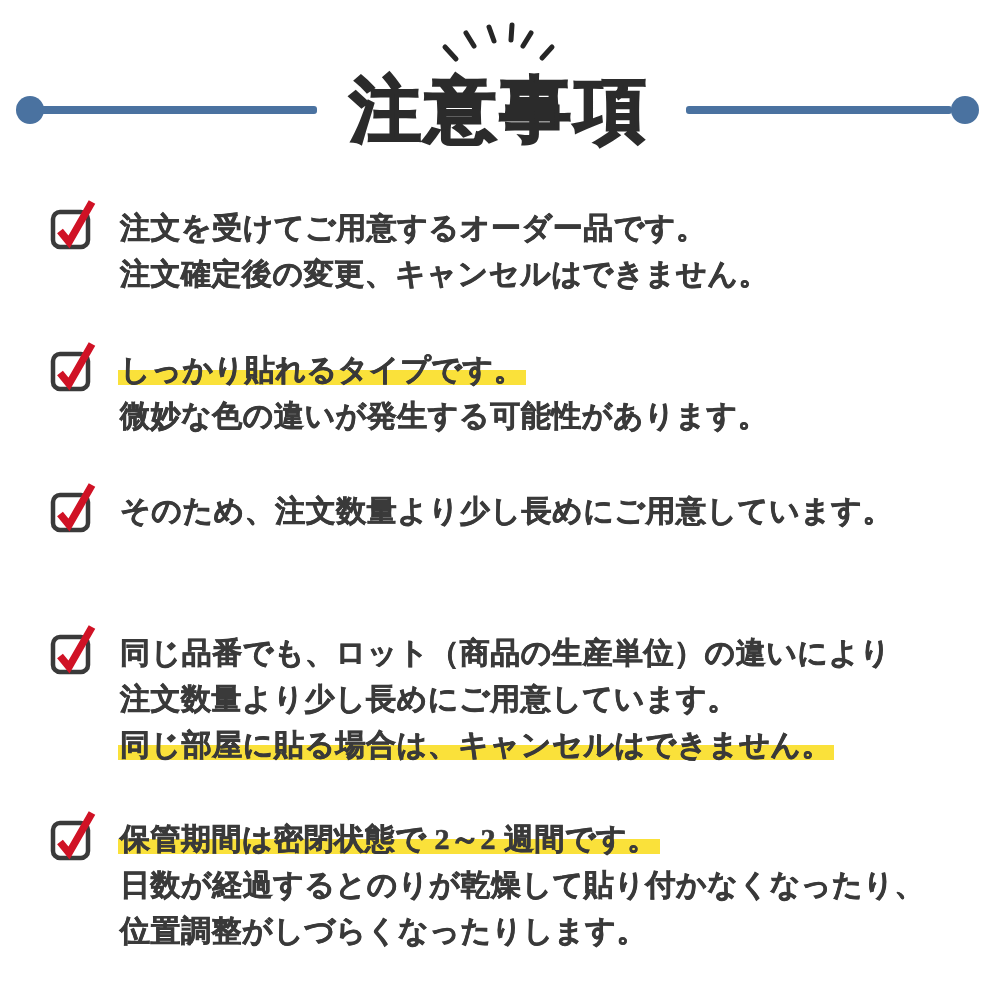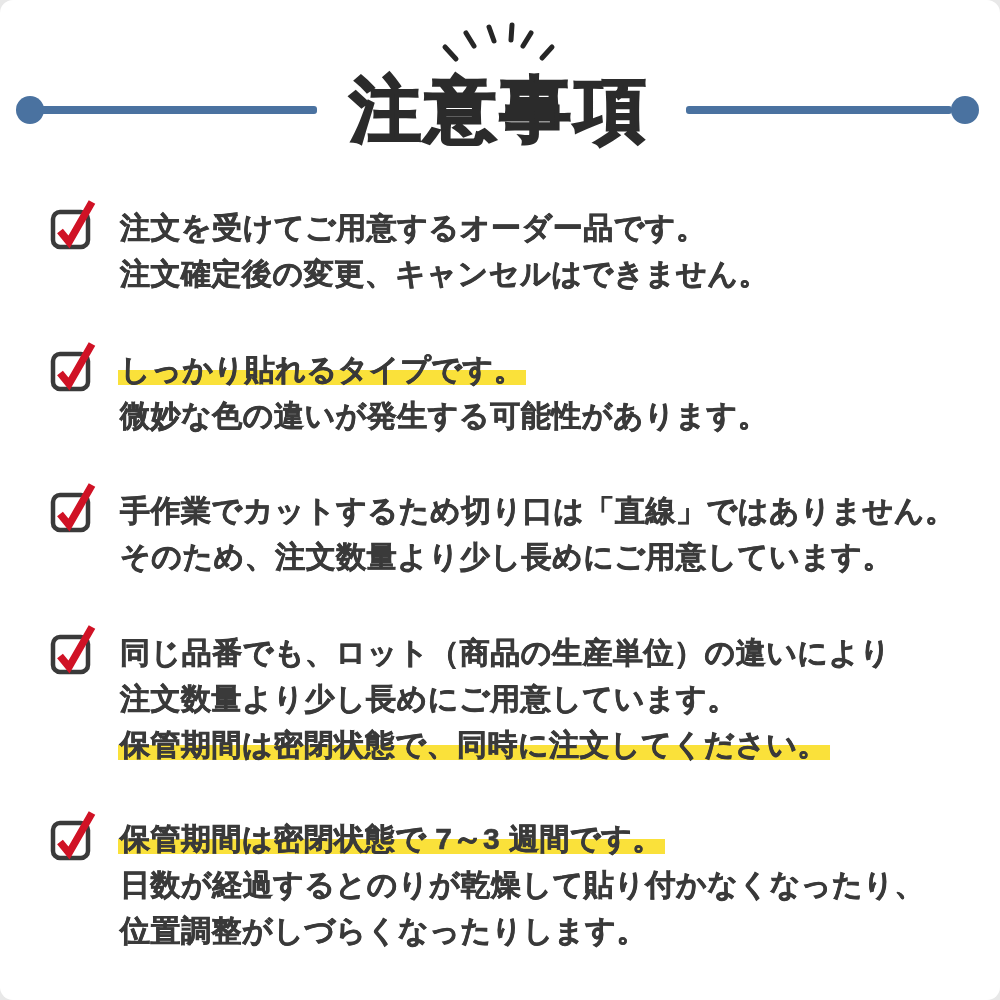--- a/index.html
+++ b/index.html
@@ -4,21 +4,20 @@
 <style>
   * { margin:0; padding:0; box-sizing:border-box; }
   html,body { background:#e8e8e8; }
   .canvas {
     position:relative;
     width:1000px; height:1000px;
     margin:0 auto;
     background: var(--background, #ffffff);
     overflow:hidden;
     font-family:"Liberation Sans","DejaVu Sans",sans-serif;
-    border-radius:13px;
   }
 
   
   .rays { position:absolute; left:428px; top:12px; }
   .rays line { stroke:#262626; stroke-width:5; stroke-linecap:round; }
 
   .hdr-dot {
     position:absolute; top:96px; width:28px; height:28px;
     border-radius:50%; background:var(--accent_blue,#4a72a0);
   }
@@ -51,21 +50,21 @@
     fill:none; stroke:var(--check_red,#d01225);
     stroke-width:7.5; stroke-linecap:butt; stroke-linejoin:miter;
   }
   .lines { position:absolute; left:70px; top:0; white-space:nowrap; }
   .line {
     font-size:30px; line-height:46px; font-weight:700;
     color:var(--text,#3a3a3a);
     letter-spacing:0.5px;
     -webkit-text-stroke:0.6px var(--text,#3a3a3a);
   }
-  .line span { padding:0 2px; }
+  .line span { padding:0 2px;font-family:Liberation Serif, serif; }
   .line.hl span {
     background:linear-gradient(to bottom,
       transparent 52%,
       var(--highlight_yellow,#fae13a) 52%,
       var(--highlight_yellow,#fae13a) 97%,
       transparent 97%);
   }
 </style>
 </head>
 <body>
@@ -108,42 +107,41 @@
       <div class="line"><span>微妙な色の違いが発生する可能性があります。</span></div>
     </div>
   </div>
 
   <div class="item" style="top:488px">
     <svg class="cb" width="50" height="56" viewBox="0 0 50 56">
       <rect x="5" y="17" width="35" height="35" rx="7"></rect>
       <path d="M12 36 L21 47 L44 7"></path>
     </svg>
     <div class="lines">
-      <div class="line"><span>手作業でカットするため切り口は「直線」ではありません。</span></div>
       <div class="line"><span>そのため、注文数量より少し長めにご用意しています。</span></div>
     </div>
   </div>
 
   <div class="item" style="top:630px">
     <svg class="cb" width="50" height="56" viewBox="0 0 50 56">
       <rect x="5" y="17" width="35" height="35" rx="7"></rect>
       <path d="M12 36 L21 47 L44 7"></path>
     </svg>
     <div class="lines">
       <div class="line"><span>同じ品番でも、ロット（商品の生産単位）の違いにより</span></div>
       <div class="line"><span>注文数量より少し長めにご用意しています。</span></div>
-      <div class="line hl"><span>保管期間は密閉状態で、同時に注文してください。</span></div>
+      <div class="line hl"><span>同じ部屋に貼る場合は、キャンセルはできません。</span></div>
     </div>
   </div>
 
   <div class="item" style="top:816px">
     <svg class="cb" width="50" height="56" viewBox="0 0 50 56">
       <rect x="5" y="17" width="35" height="35" rx="7"></rect>
       <path d="M12 36 L21 47 L44 7"></path>
     </svg>
     <div class="lines">
-      <div class="line hl"><span>保管期間は密閉状態で 7～3 週間です。</span></div>
+      <div class="line hl"><span>保管期間は密閉状態で 2～2 週間です。</span></div>
       <div class="line"><span>日数が経過するとのりが乾燥して貼り付かなくなったり、</span></div>
       <div class="line"><span>位置調整がしづらくなったりします。</span></div>
     </div>
   </div>
 
 </div>
 
 </body></html>

